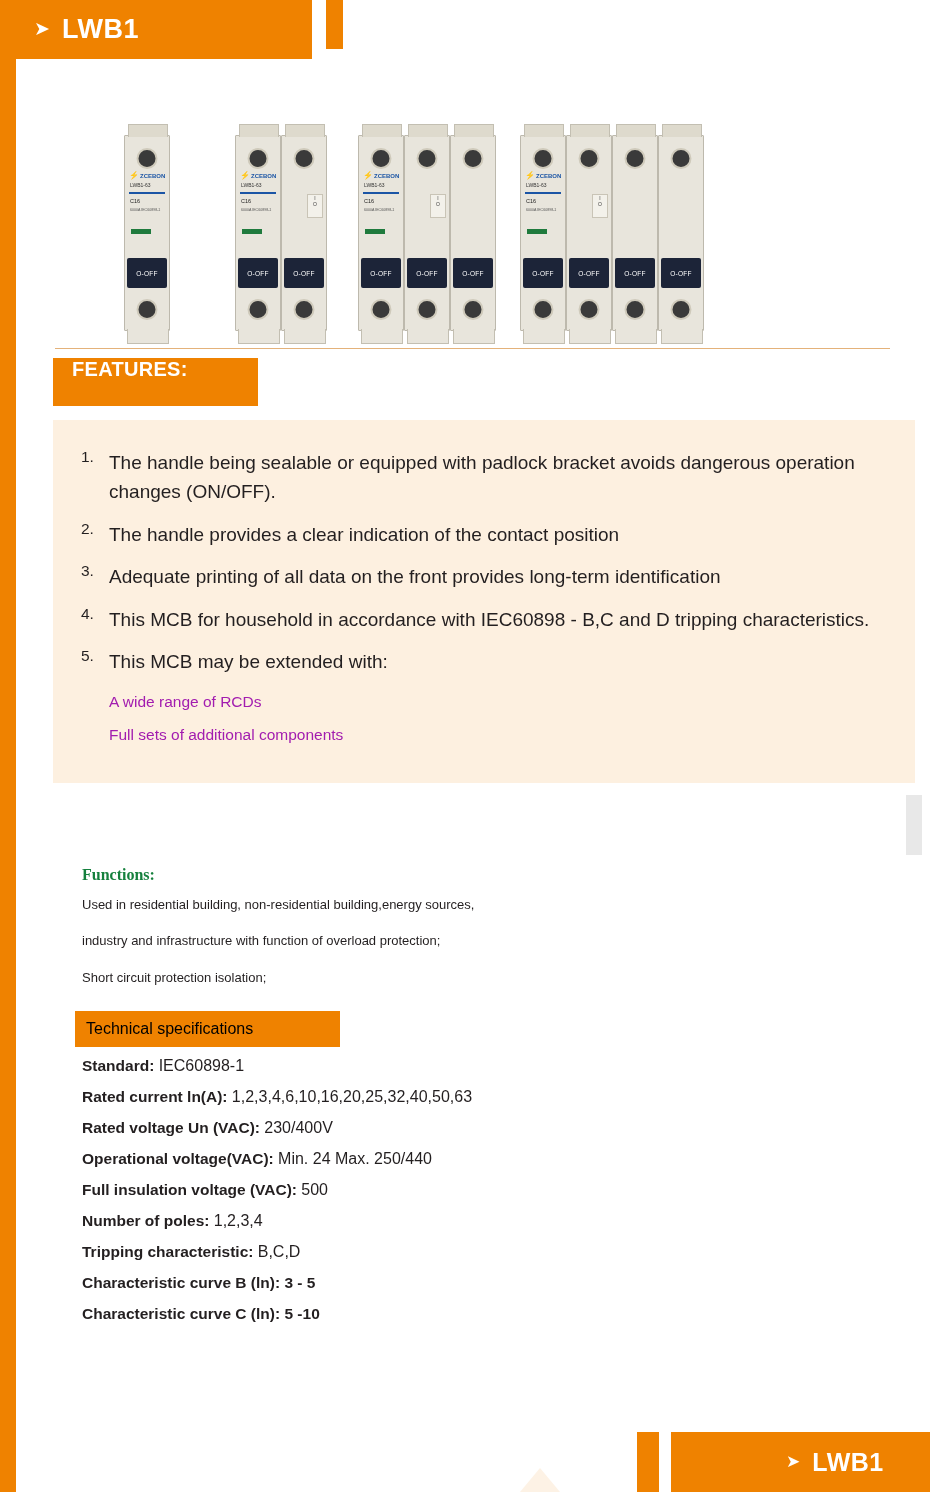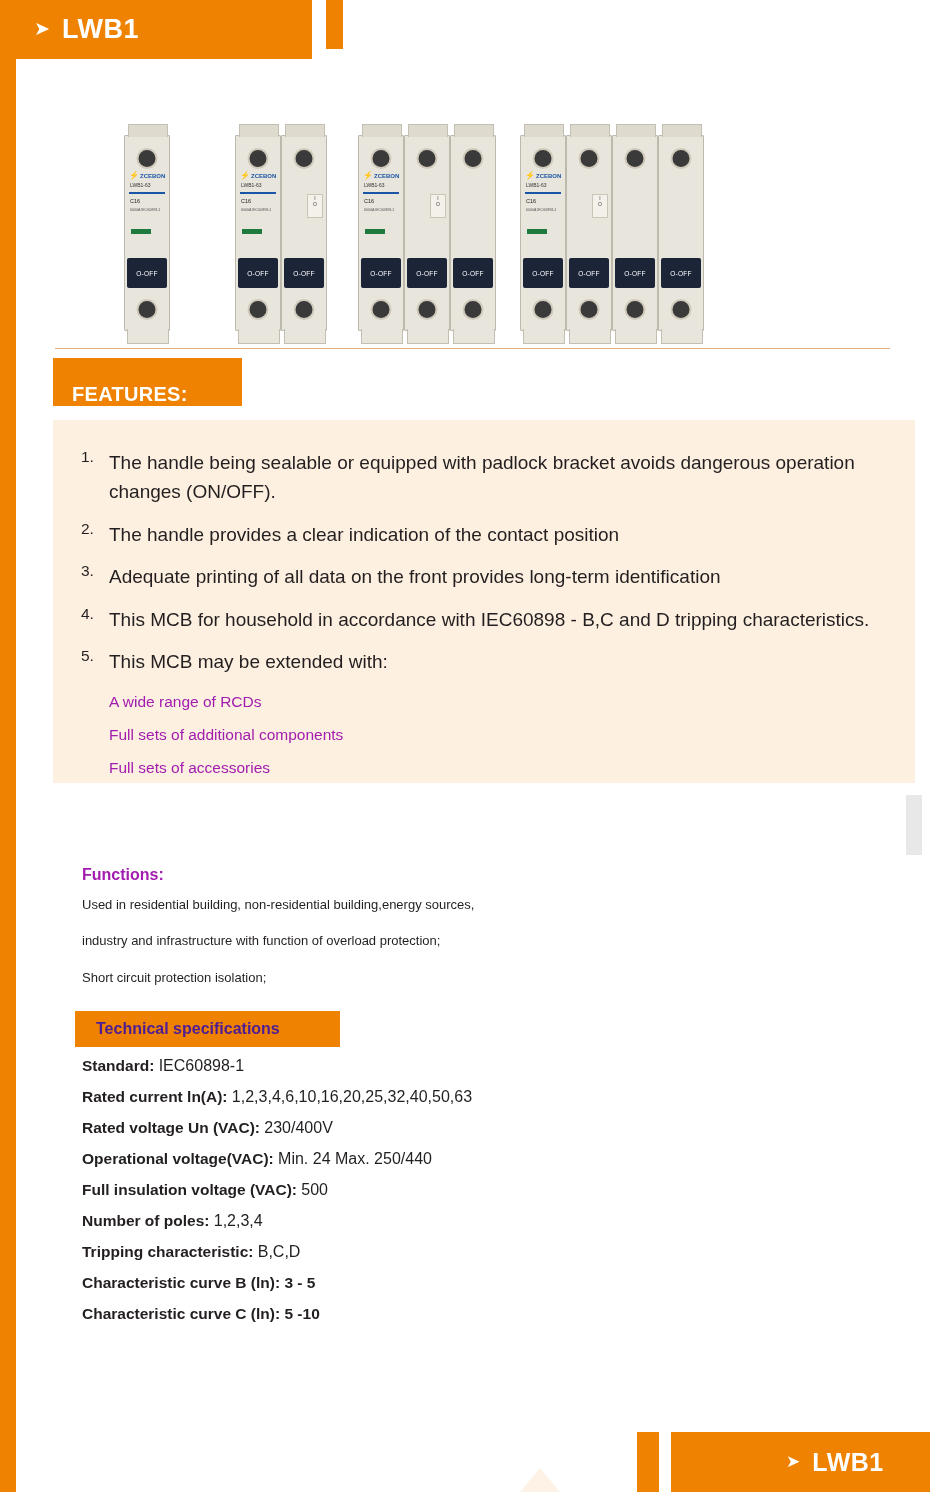--- a/index.html
+++ b/index.html
@@ -103,22 +103,22 @@
     font-size:5px;color:#444;text-align:center;line-height:1.2;
   }
 
   
   .rule{
     position:absolute;left:55px;top:348px;width:835px;height:1px;background:#e4b27a;
   }
 
   
   .features-head{
-    position:absolute;left:53px;top:358px;width:189px;height:48px;
-    background:#ef8200;display:flex;align-items:flex-end;
+    position:absolute;left:53px;top:358px;width:205px;height:48px;
+    background:#ef8200;display:flex;align-items:flex-start;
   }
   .features-head span{
     color:#ffffff;font-size:20px;font-weight:bold;margin-left:19px;letter-spacing:.3px;
   }
   .features-box{
     position:absolute;left:53px;top:420px;width:862px;height:363px;
     background:#fdf0e0;
   }
   .features-list{
     margin:0;padding:28px 0 0 0;list-style:none;
@@ -139,33 +139,33 @@
   
   .grey-tab{
     position:absolute;right:8px;top:795px;width:16px;height:60px;background:#e8e8e8;
   }
 
   
   .functions{
     position:absolute;left:82px;top:866px;width:780px;
   }
   .func-title{
-    font-size:16px;font-weight:bold;color:#a21caf;margin-bottom:14px;
+    font-size:16px;font-weight:bold;color:#15803d;margin-bottom:14px;font-family:Liberation Serif, serif;
   }
   .func-line{
     font-size:13px;color:#231f20;line-height:1.1;margin-bottom:22px;
   }
 
   
   .tech-head{
     position:absolute;left:75px;top:1011px;width:265px;height:36px;
     background:#ef8200;display:flex;align-items:center;
   }
   .tech-head span{
-    color:#4c1d95;font-size:16px;font-weight:bold;margin-left:21px;
+    color:#000000;font-size:16px;font-weight:normal;margin-left:11px;
   }
   .spec-list{
     position:absolute;left:82px;top:1056px;width:800px;
   }
   .spec-row{
     font-size:15.5px;color:#231f20;margin-bottom:11px;line-height:1.25;
   }
   .spec-key{font-weight:bold;}
   .spec-val{font-weight:normal;font-size:16px;}
 
@@ -370,21 +370,20 @@
       <span class="feat-num">4.</span>
       <span class="feat-text">This MCB for household in accordance with IEC60898 - B,C and D tripping characteristics.</span>
     </li>
     <li class="feat-item">
       <span class="feat-num">5.</span>
       <span class="feat-text">This MCB may be extended with:</span>
     </li>
   </ul>
   <div class="sub-line">A wide range of RCDs</div>
   <div class="sub-line">Full sets of additional components</div>
-  <div class="sub-line">Full sets of accessories</div>
 </div>
 
 <div class="grey-tab"></div>
 
 <div class="functions">
   <div class="func-title">Functions:</div>
   <div class="func-line">Used in residential building, non-residential building,energy sources,</div>
   <div class="func-line">industry and infrastructure with function of overload protection;</div>
   <div class="func-line">Short circuit protection isolation;</div>
 </div>

